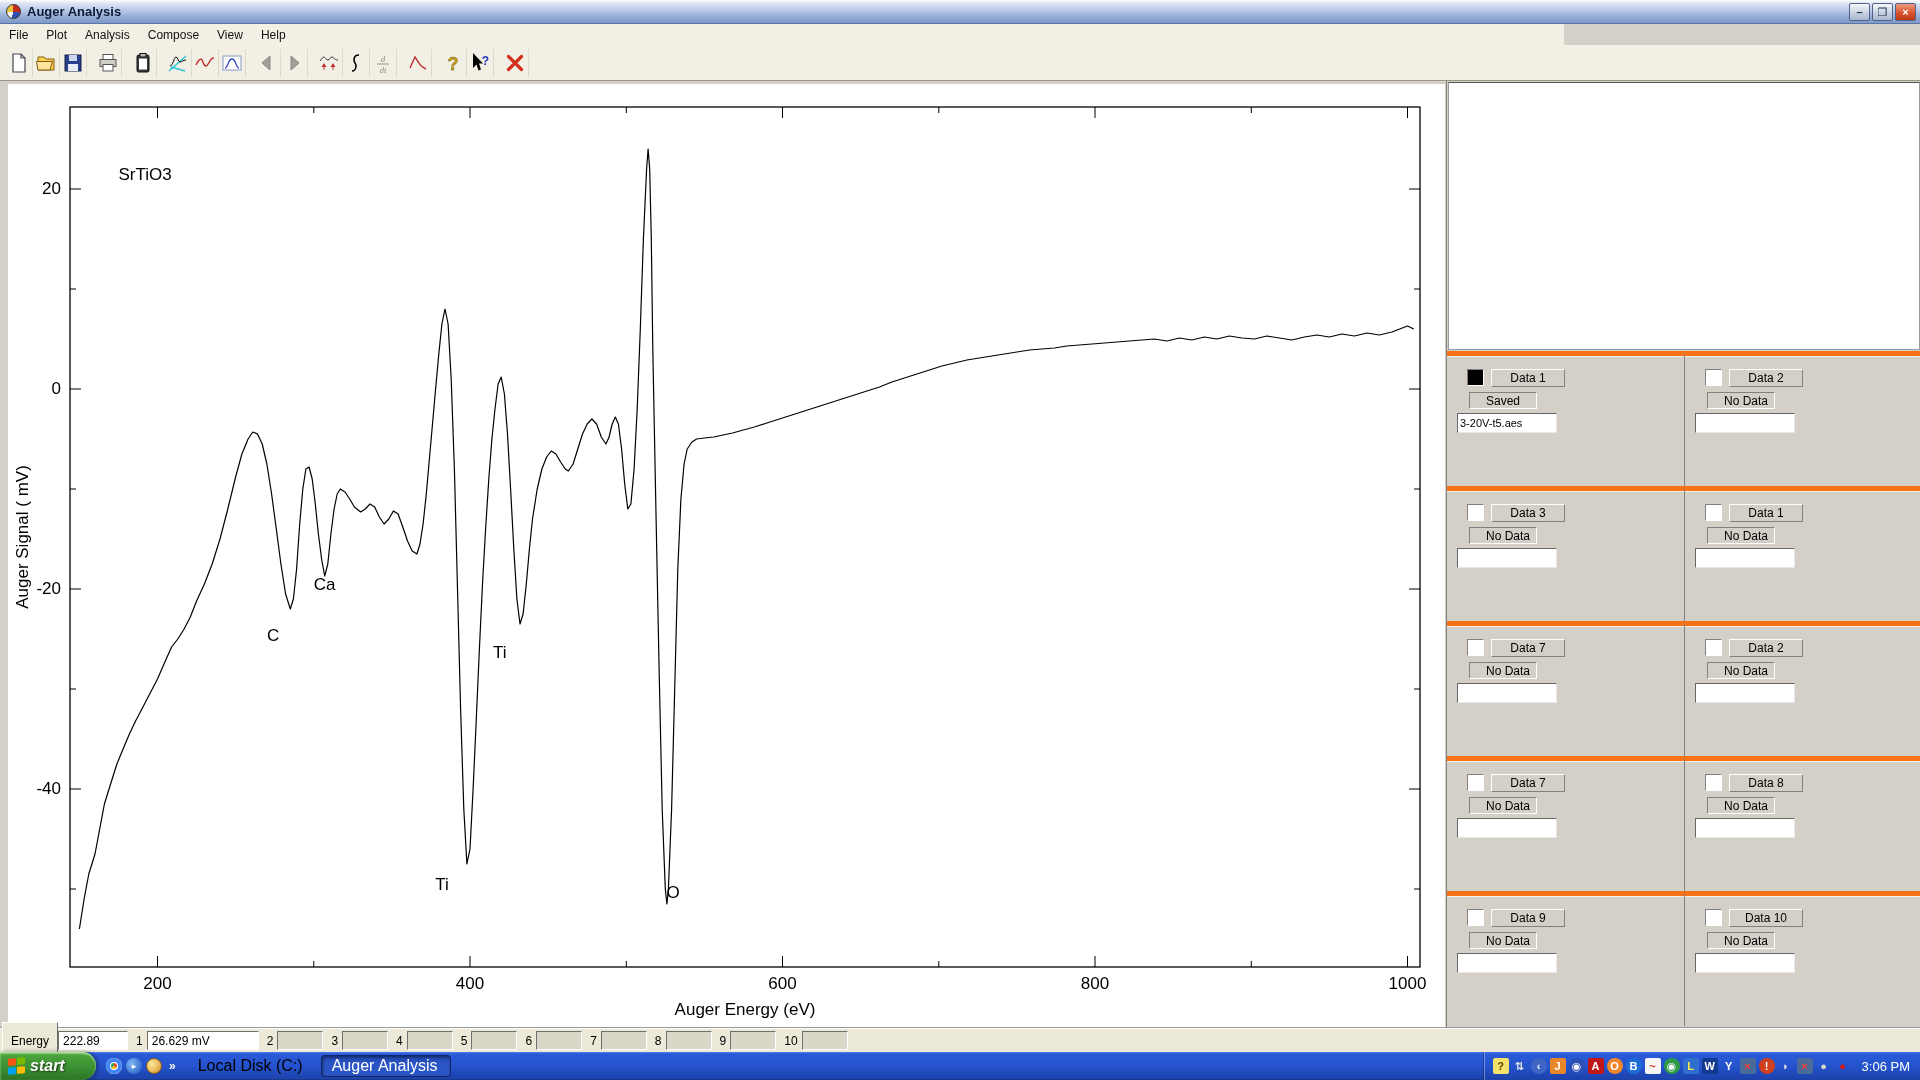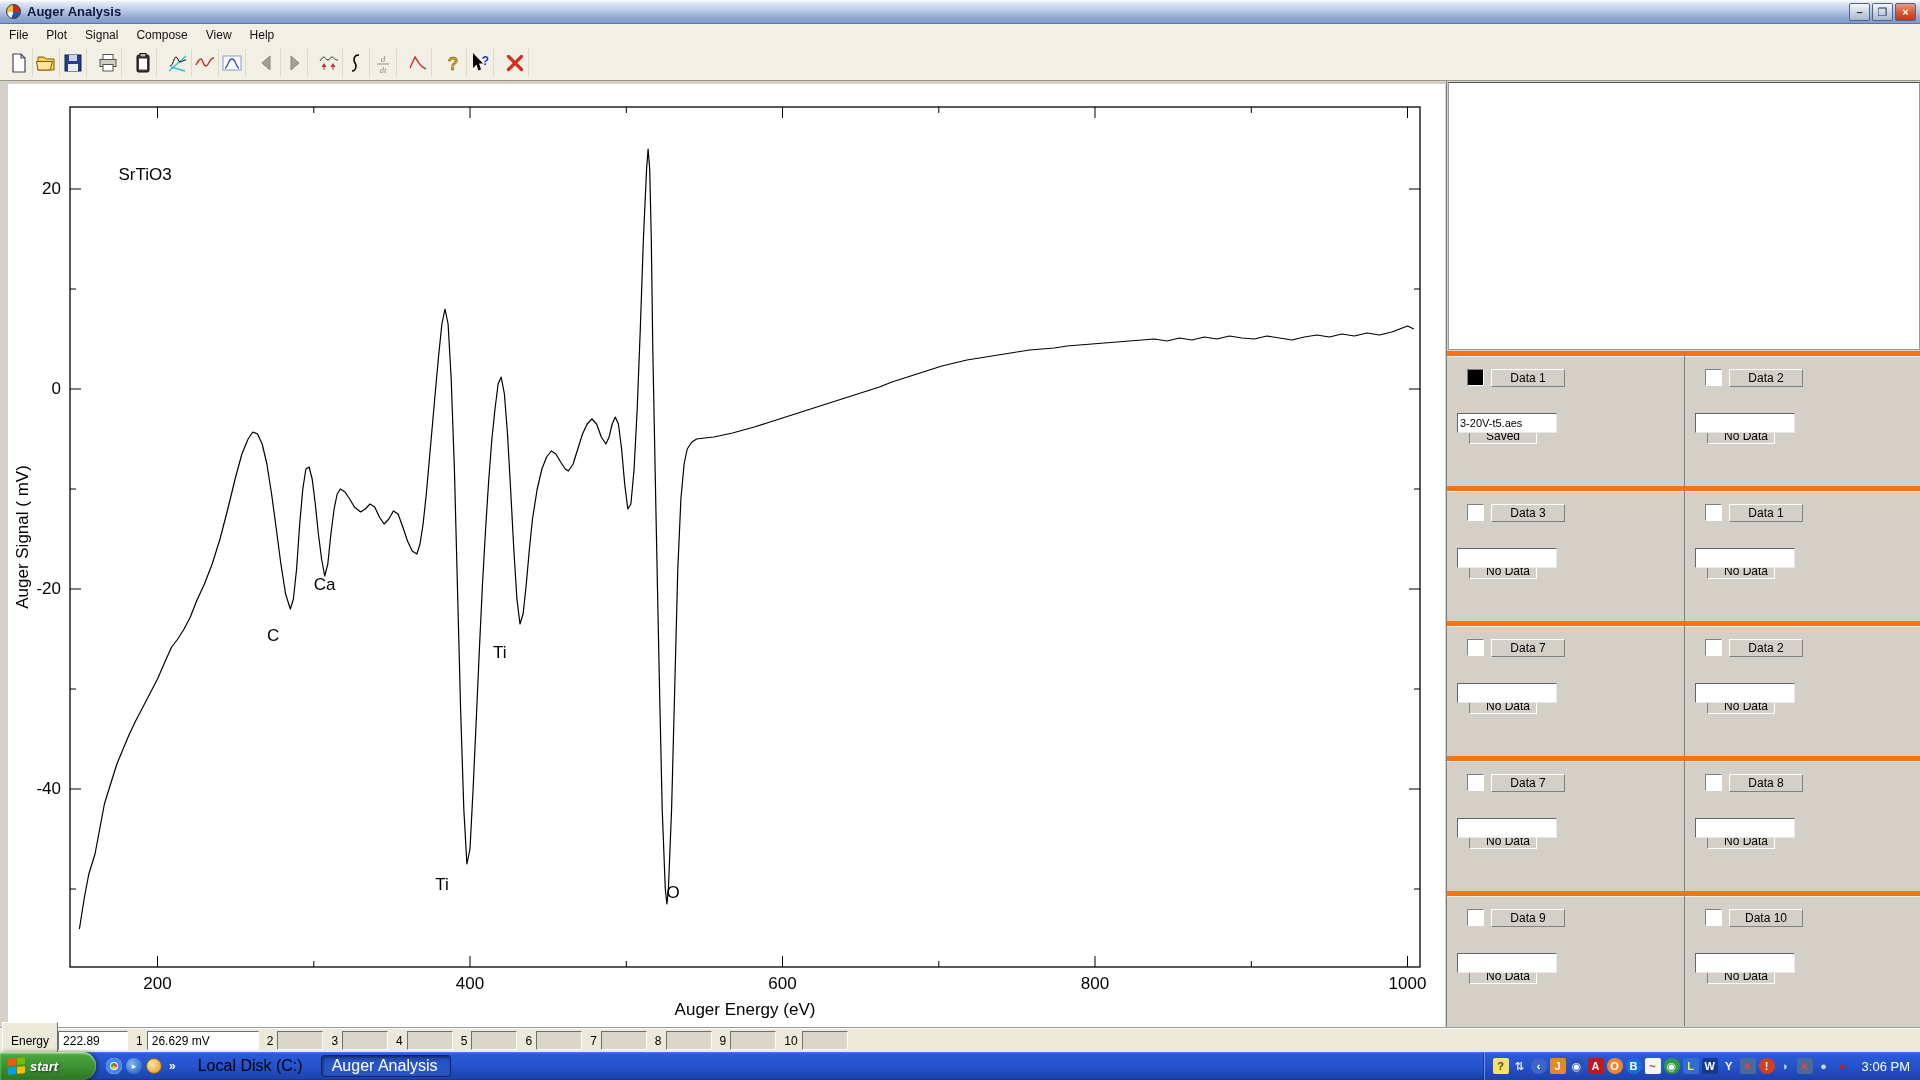--- a/index.html
+++ b/index.html
@@ -14,21 +14,21 @@
     background:conic-gradient(#c62b1e 0 28%, #2b50b8 28% 55%, #f5f5f5 55% 72%, #e8c23a 72% 100%);
     border:1px solid #333; }
   .title-text { font-size:13px; font-weight:bold; color:#0c1b3a; }
   .win-btns { position:absolute; right:4px; top:3px; display:flex; gap:2px; }
   .win-btn { width:21px; height:18px; font-size:11px; line-height:16px; text-align:center;
     background:linear-gradient(180deg,#f6f8fc,#c4cede 60%,#aab8cf); border:1px solid #50628a;
     border-radius:2px; color:#1c2c52; font-weight:bold; }
   .win-btn.close { background:linear-gradient(180deg,#ef9a80,#d9552f 55%,#bd3a17); color:#fff; }
 
   
-  .menubar { position:absolute; left:0; top:24px; width:1920px; height:21px; background:#f2f0e4;
+  .menubar { position:absolute; left:0; top:24px; width:1564px; height:21px; background:#f2f0e4;
     display:flex; align-items:center; font-size:12px; color:#111; }
   .menu-item { padding:2px 9px; }
   .toolbar { position:absolute; left:0; top:45px; width:1920px; height:36px; background:#f2f0e4;
     border-bottom:1px solid #9a9786; box-shadow:0 1px 0 #ffffff; display:flex; align-items:center; padding-left:6px; }
   .tbtn { width:27px; height:28px; display:flex; align-items:center; justify-content:center;
     border-right:1px solid #dedbcd; }
   .tbtn svg { width:22px; height:22px; }
   .tgap { width:8px; }
 
   
@@ -46,21 +46,21 @@
   .data-cell { position:relative; border-top:5px solid #f97316; box-shadow:inset 0 1px 0 #f2f0ea; }
   .data-cell:nth-child(even) { border-left:1px solid #808080; }
   .swatch { position:absolute; left:20px; top:13px; width:17px; height:17px; background:#fff;
     border:1px solid; border-color:#808080 #fff #fff #808080; }
   .swatch.checked { background:#000; }
   .slot-label { position:absolute; left:44px; top:13px; width:74px; height:18px; background:#d4d0c8;
     border:1px solid; border-color:#fff #808080 #808080 #fff; font-size:12px; color:#000;
     display:flex; align-items:center; justify-content:center; }
   .slot-status { position:absolute; left:22px; top:36px; width:68px; height:17px; background:#d4d0c8;
     border:1px solid; border-color:#808080 #fff #fff #808080; font-size:12px; color:#000;
-    padding-left:16px; display:flex; align-items:center;margin-top:35px; }
+    padding-left:16px; display:flex; align-items:center; }
   .slot-field { position:absolute; left:10px; top:57px; width:100px; height:20px; background:#fff;
     border:1px solid; border-color:#666 #e8e8e8 #e8e8e8 #666; font-size:11px; color:#000;
     font-family:"Liberation Sans","DejaVu Sans",sans-serif; padding:0 2px; }
 
   
   .statusbar { position:absolute; left:0; top:1028px; width:1920px; height:24px; background:#ece9d8;
     border-top:1px solid #fff; box-shadow:0 -1px 0 #999; display:flex; align-items:center; padding-left:2px;
     font-size:12px; color:#000; }
   .sb-raised { height:19px; padding:18px 8px; background:#ece9d8; border:1px solid;
     border-color:#fff #6f6f6f #6f6f6f #fff; display:flex; align-items:center; }
@@ -74,21 +74,21 @@
 
   
   .taskbar { position:absolute; left:0; top:1052px; width:1920px; height:28px;
     background:linear-gradient(180deg,#4b7bea 0%,#2a5ad8 8%,#2553cd 50%,#1c43ac 95%,#15357f 100%); display:flex; align-items:center; }
   .start-btn { height:28px; width:96px; border-radius:0 14px 14px 0;
     background:linear-gradient(180deg,#7fc370 0%,#4aa33c 12%,#3c9032 55%,#2d7425 100%);
     box-shadow:inset 0 1px 2px #c9efb8, 2px 0 4px rgba(0,0,0,.4); display:flex; align-items:center; gap:5px;
     padding-left:8px; }
   .start-flag { width:17px; height:17px; display:grid; grid-template-columns:8px 8px; gap:1px; transform:skewY(-6deg); }
   .start-flag span { display:block; height:7px; border-radius:1px; }
-  .start-text { color:#fff; font-size:13px; font-weight:bold; font-style:italic; text-shadow:1px 1px 2px #1c3a14; }
+  .start-text { color:#fff; font-size:16px; font-weight:bold; font-style:italic; text-shadow:1px 1px 2px #1c3a14; }
   .quick-launch { display:flex; align-items:center; gap:4px; padding:0 6px 0 10px; }
   .ql-icon { width:16px; height:16px; border-radius:50%; }
   .ql-chevron { color:#fff; font-size:12px; font-weight:bold; padding:0 3px; }
   .task-btn { height:22px; width:130px; margin-left:3px; border-radius:3px; display:flex; align-items:center;
     gap:4px; padding:0 6px; font-size:16px; }
   .task-btn.active { background:linear-gradient(180deg,#1f47ae,#2a55c4 40%,#2a55c4); color:#fff;
     border:1px solid #12276b; box-shadow:inset 1px 1px 3px rgba(0,0,0,.5); }
   .task-label { overflow:hidden; white-space:nowrap; }
   .tray { margin-left:auto; height:28px; display:flex; align-items:center; gap:3px; padding:0 10px 0 8px;
     border-left:1px solid rgba(255,255,255,.35); box-shadow:-1px 0 0 rgba(0,0,0,.25);
@@ -108,21 +108,21 @@
     <span class="win-btn">–</span>
     <span class="win-btn">❐</span>
     <span class="win-btn close">×</span>
   </div>
 </div>
 
 <div class="menubar">
 
 <span class="menu-item">File</span>
     <span class="menu-item">Plot</span>
-    <span class="menu-item">Signal</span>
+    <span class="menu-item">Analysis</span>
     <span class="menu-item">Compose</span>
     <span class="menu-item">View</span>
     <span class="menu-item">Help</span>
   </div>
 
 <div class="toolbar">
   <span class="tbtn">
       <svg viewBox="0 0 22 22">
         <path d="M5 2h8l4 4v14H5z" fill="#fff" stroke="#445" stroke-width="1.2"></path>
         <path d="M13 2v4h4" fill="none" stroke="#445" stroke-width="1.2"></path>

